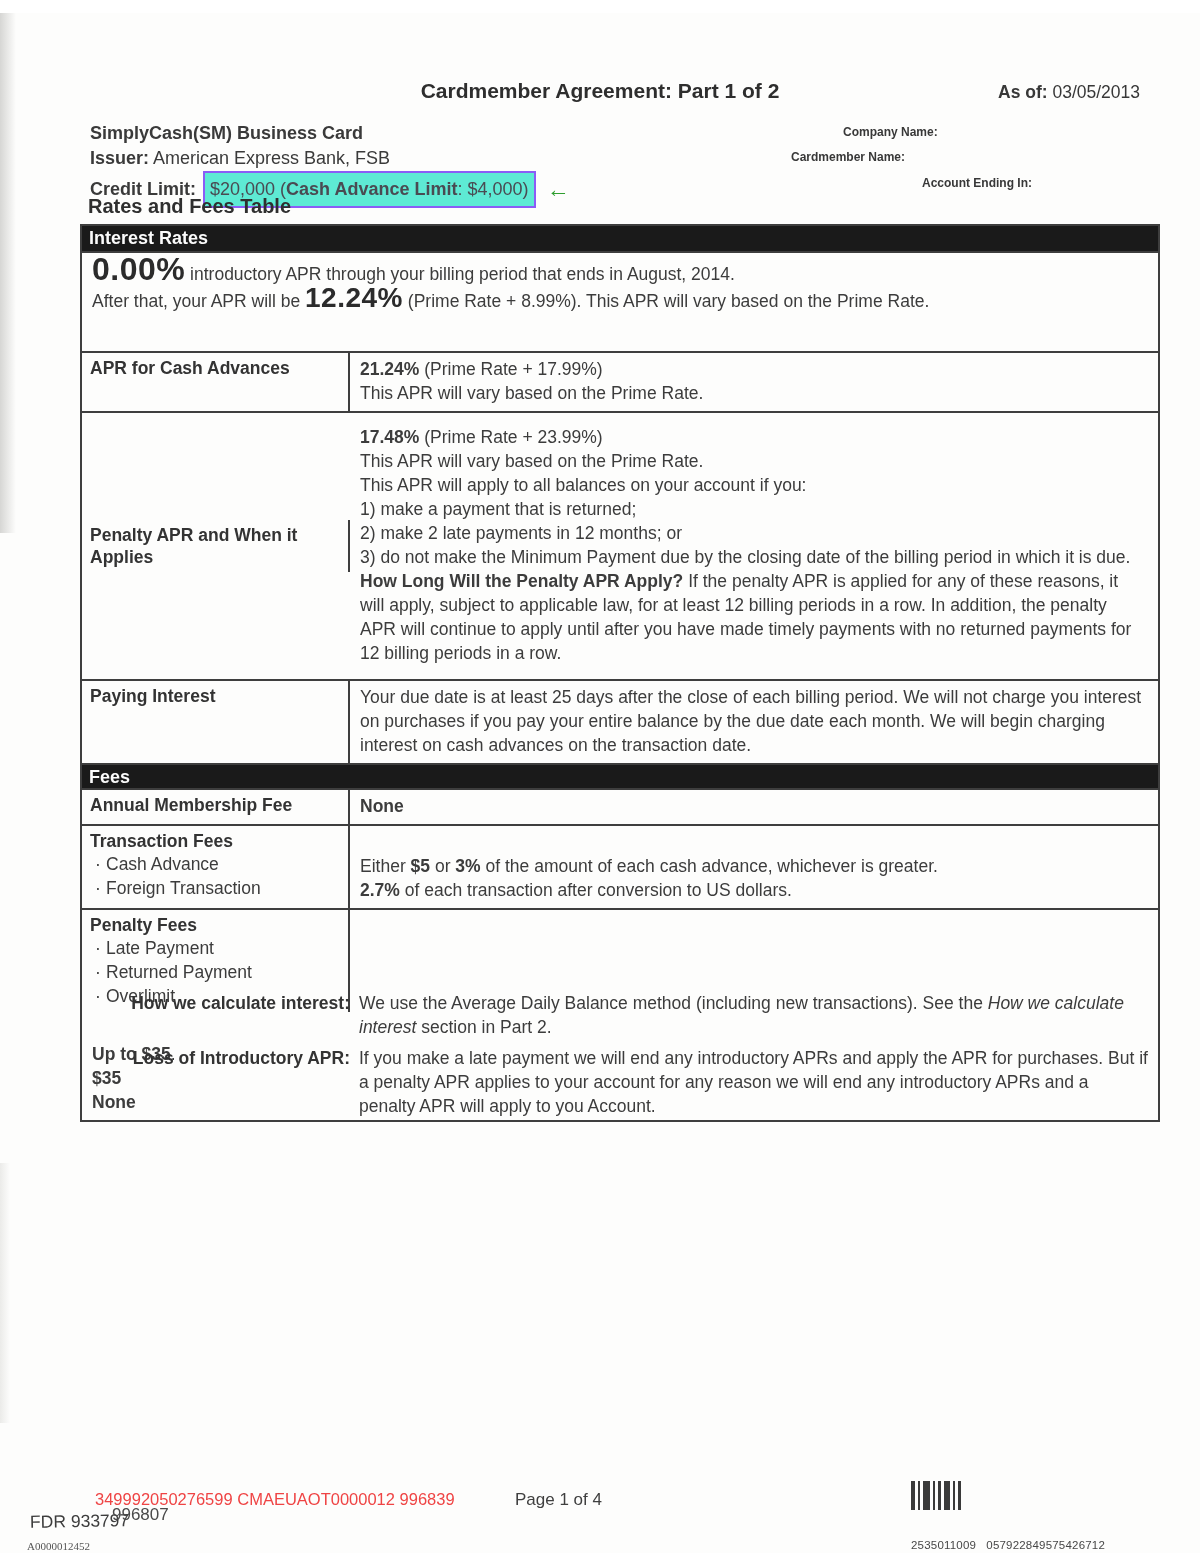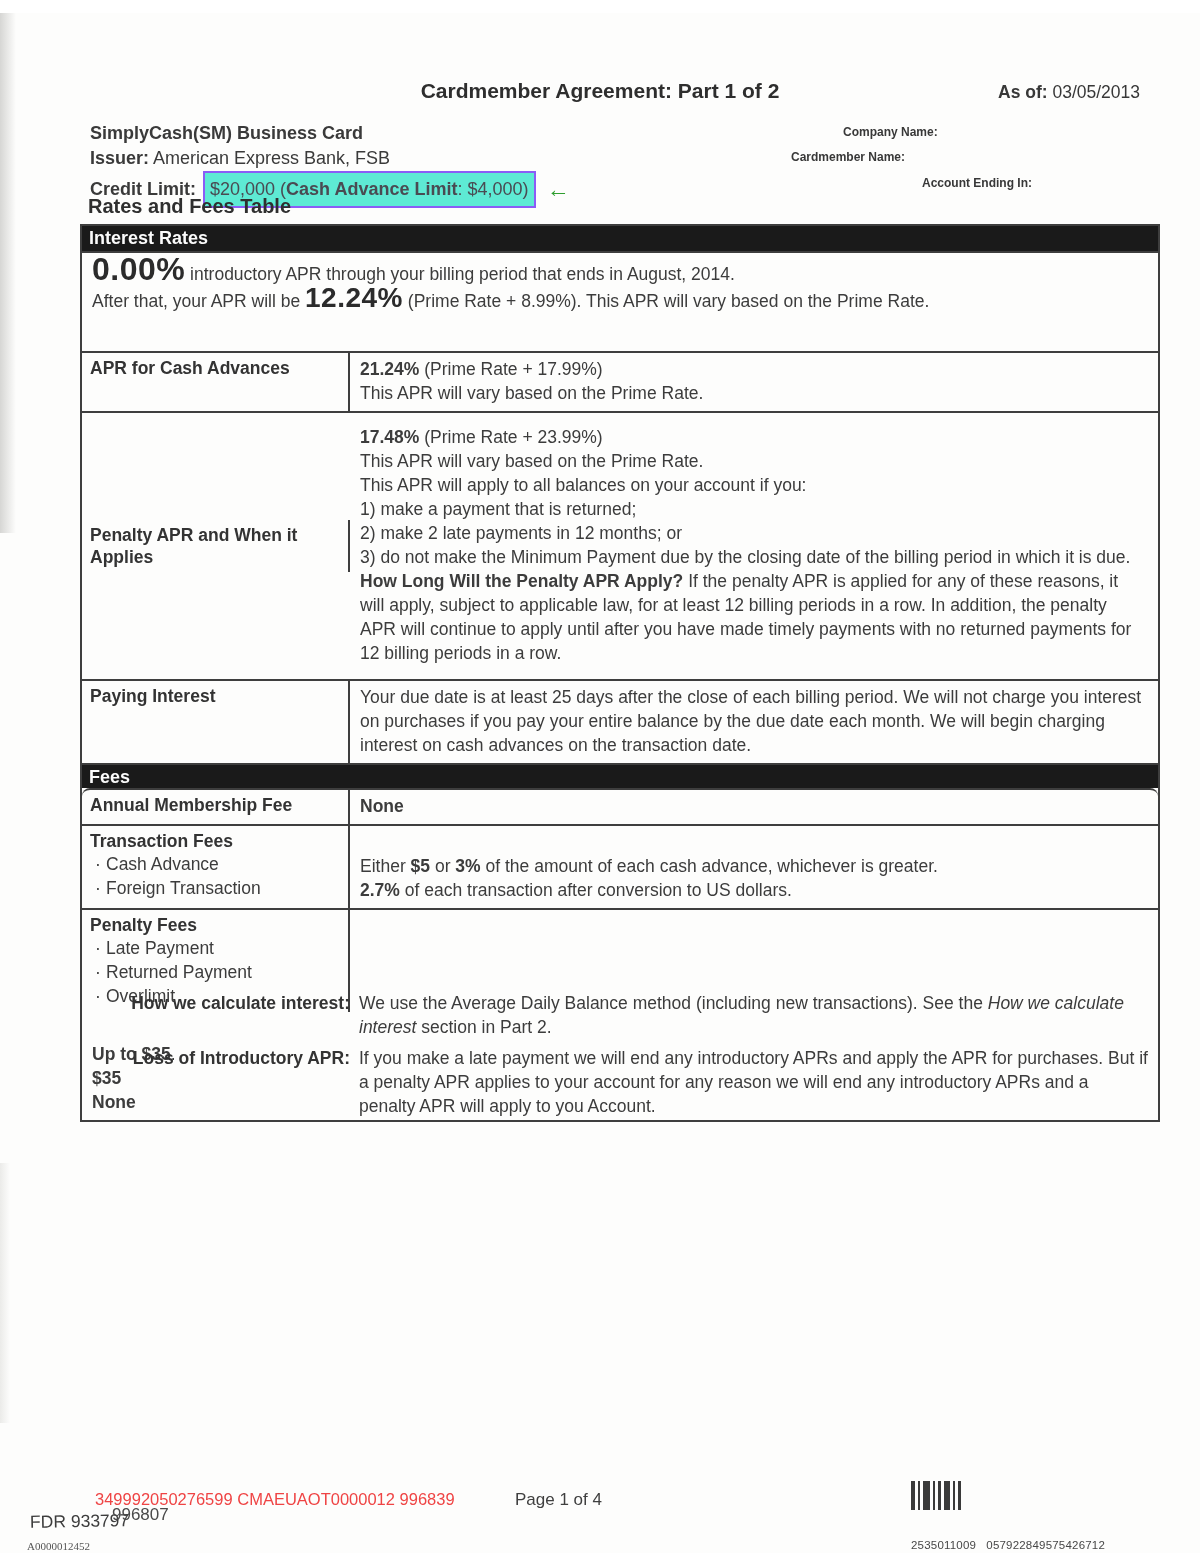--- a/index.html
+++ b/index.html
@@ -53,21 +53,21 @@
   .ind2 { margin-left:50px; }
   .big0 { font-size:32px; font-weight:bold; color:#2b2b2b; letter-spacing:0.5px; }
   .big1 { font-size:28px; font-weight:bold; color:#2b2b2b; letter-spacing:0.5px; }
   .b { font-weight:bold; }
   .bullet-line { font-weight:normal; font-size:17.5px; line-height:24px; color:#3c3c3c; }
   .bullet-line .dot { display:inline-block; width:16px; text-align:center; }
   .r-apr   { min-height:100px; }
   .r-cash  { min-height:58px;  }
   .r-pen   { min-height:268px;align-items:center; }
   .r-pay   { min-height:72px;  }
-  .r-ann   { min-height:29px;border-radius:8px;  }
+  .r-ann   { min-height:29px;  }
   .r-trx   { min-height:71px;  }
   .r-pfee  { min-height:100px;flex-direction:column; }
   .pad-top { padding-top:28px; }
   
   .notes { position:absolute; top:978px; left:98px; width:1056px; }
   .note { display:flex; margin-bottom:7px; }
   .note-label { width:252px; min-width:252px; text-align:right; font-weight:bold;
     font-size:17.5px; line-height:24px; color:#333; }
   .note-body { margin-left:9px; width:790px; font-size:17.5px; line-height:24px; color:#3c3c3c; }
   .note-body i { font-style:italic; }

